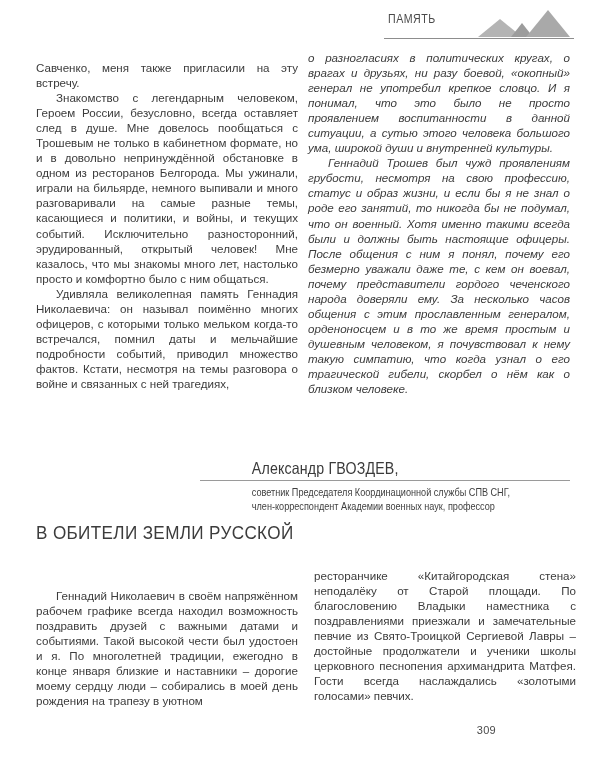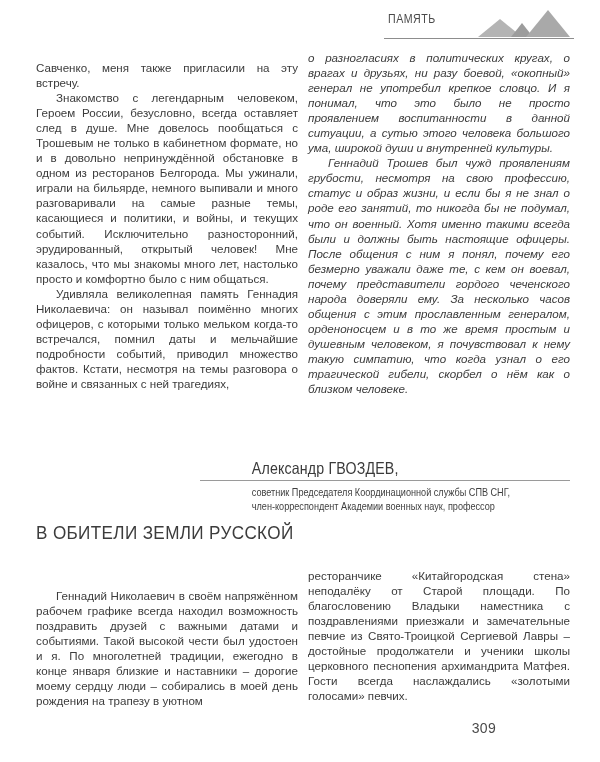--- a/index.html
+++ b/index.html
@@ -78,21 +78,21 @@
   .col p.indent {
     text-indent: 20px;
   }
   .col-left  { left: 36px; }
   .col-right { left: 308px; }
 
   .block-a-left  { top: 50px; margin-top: 10px; }
   .block-a-right { top: 50px; font-style: italic; }
 
   .block-b-left  { top: 588px; }
-  .block-b-right { top: 568px; }
+  .block-b-right { top: 568px; margin-left: 6px; }
 
   
   .signature {
     position: absolute;
     left: 200px;
     top: 459px;
     width: 370px;
     text-align: left;
     font-family: "Liberation Sans Narrow", "Liberation Sans", sans-serif;
     color: #3a3a3a;
@@ -133,21 +133,21 @@
     transform-origin: left center;
     white-space: nowrap;
   }
 
   
   .folio {
     position: absolute;
     right: 28px;
     bottom: 26px;
     font-family: "Liberation Sans Narrow", "Liberation Sans", sans-serif;
-    font-size: 14px;
+    font-size: 11px;
     color: #4a4a4a;
     letter-spacing: 0.3px;
   }
 </style>
 </head>
 <body>
 
 <div class="page">
 
   <div class="header">

